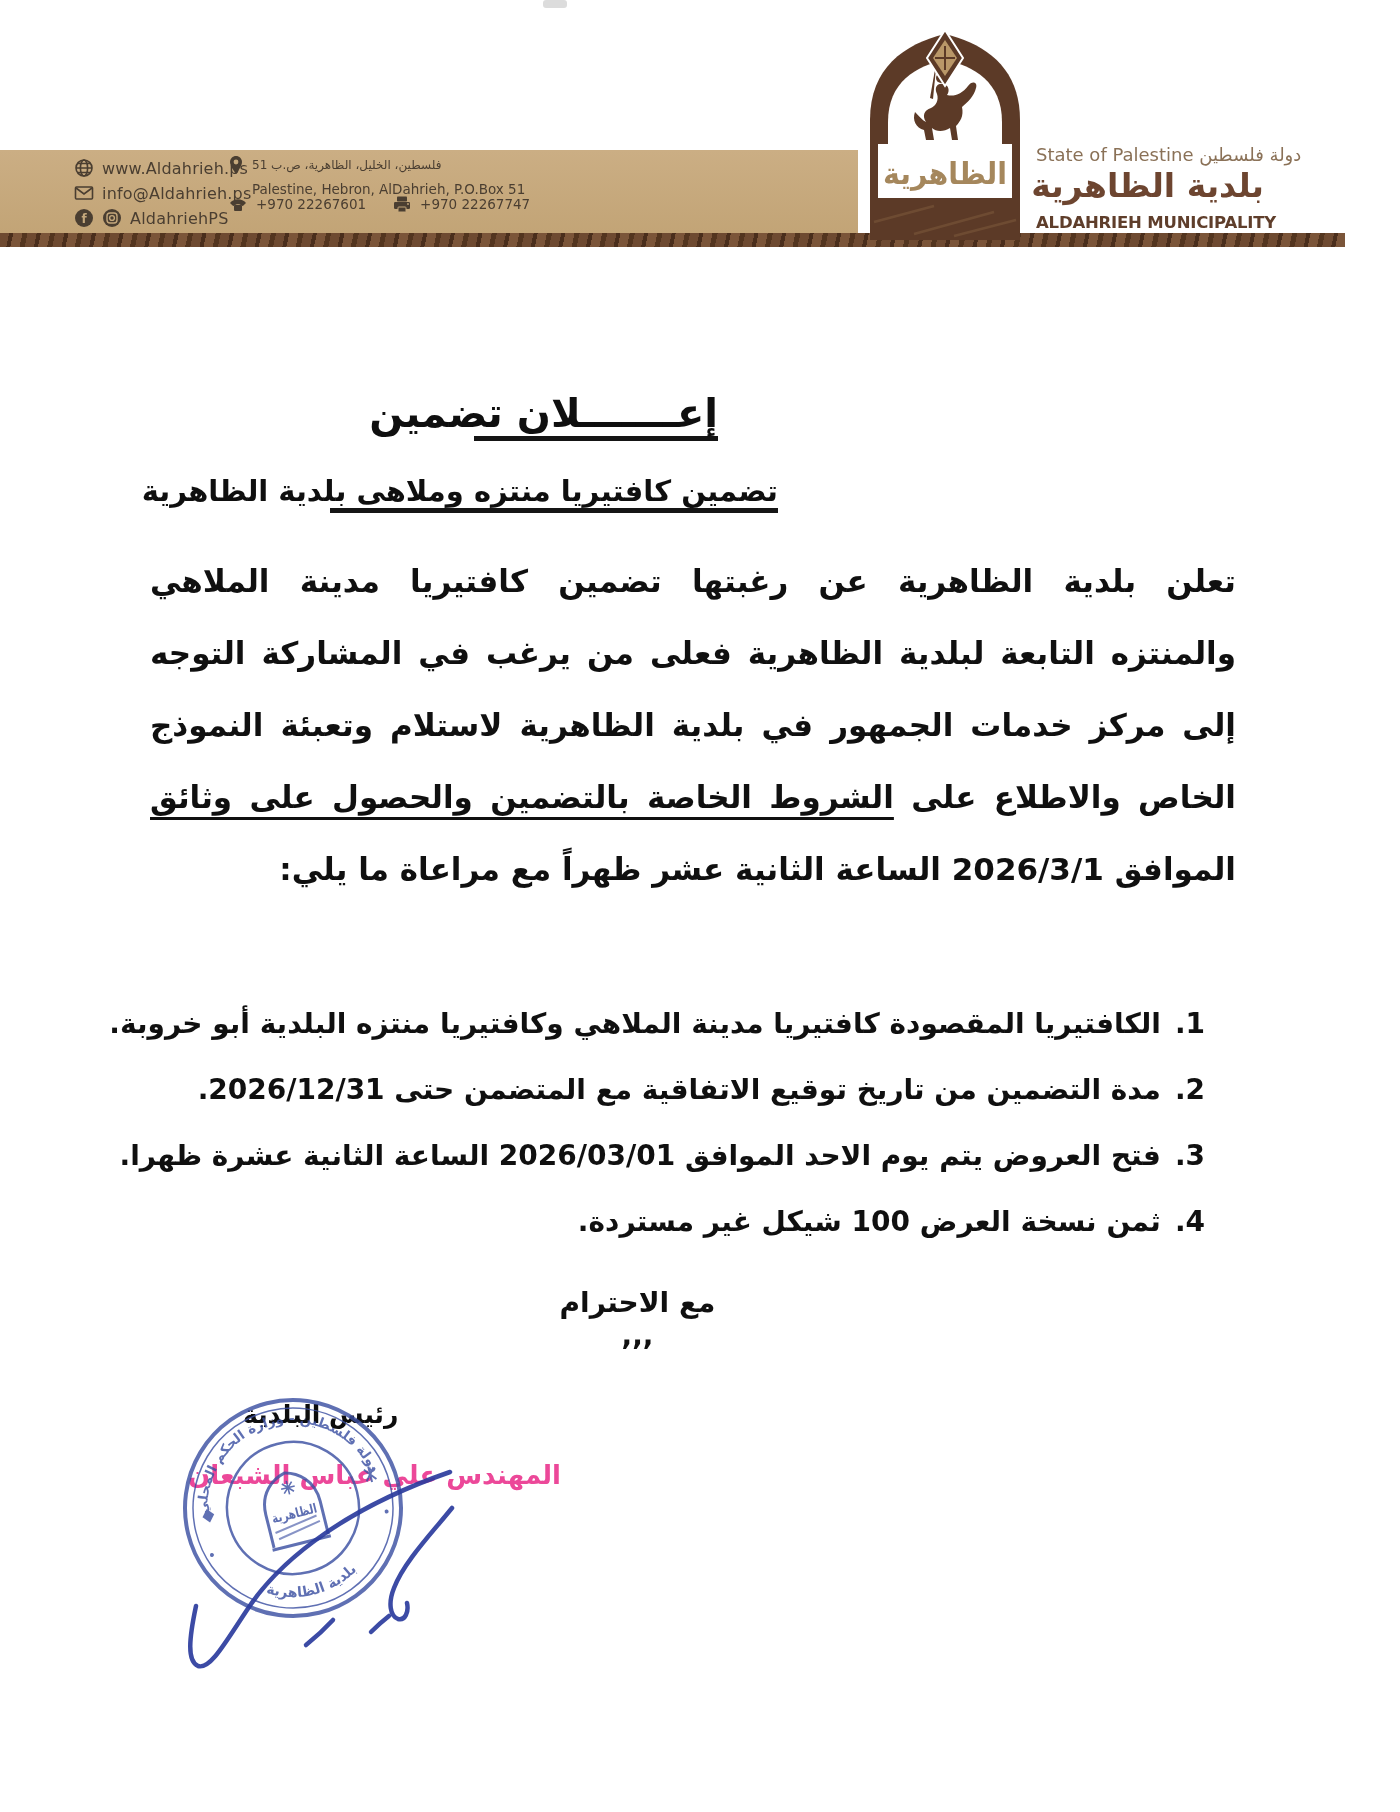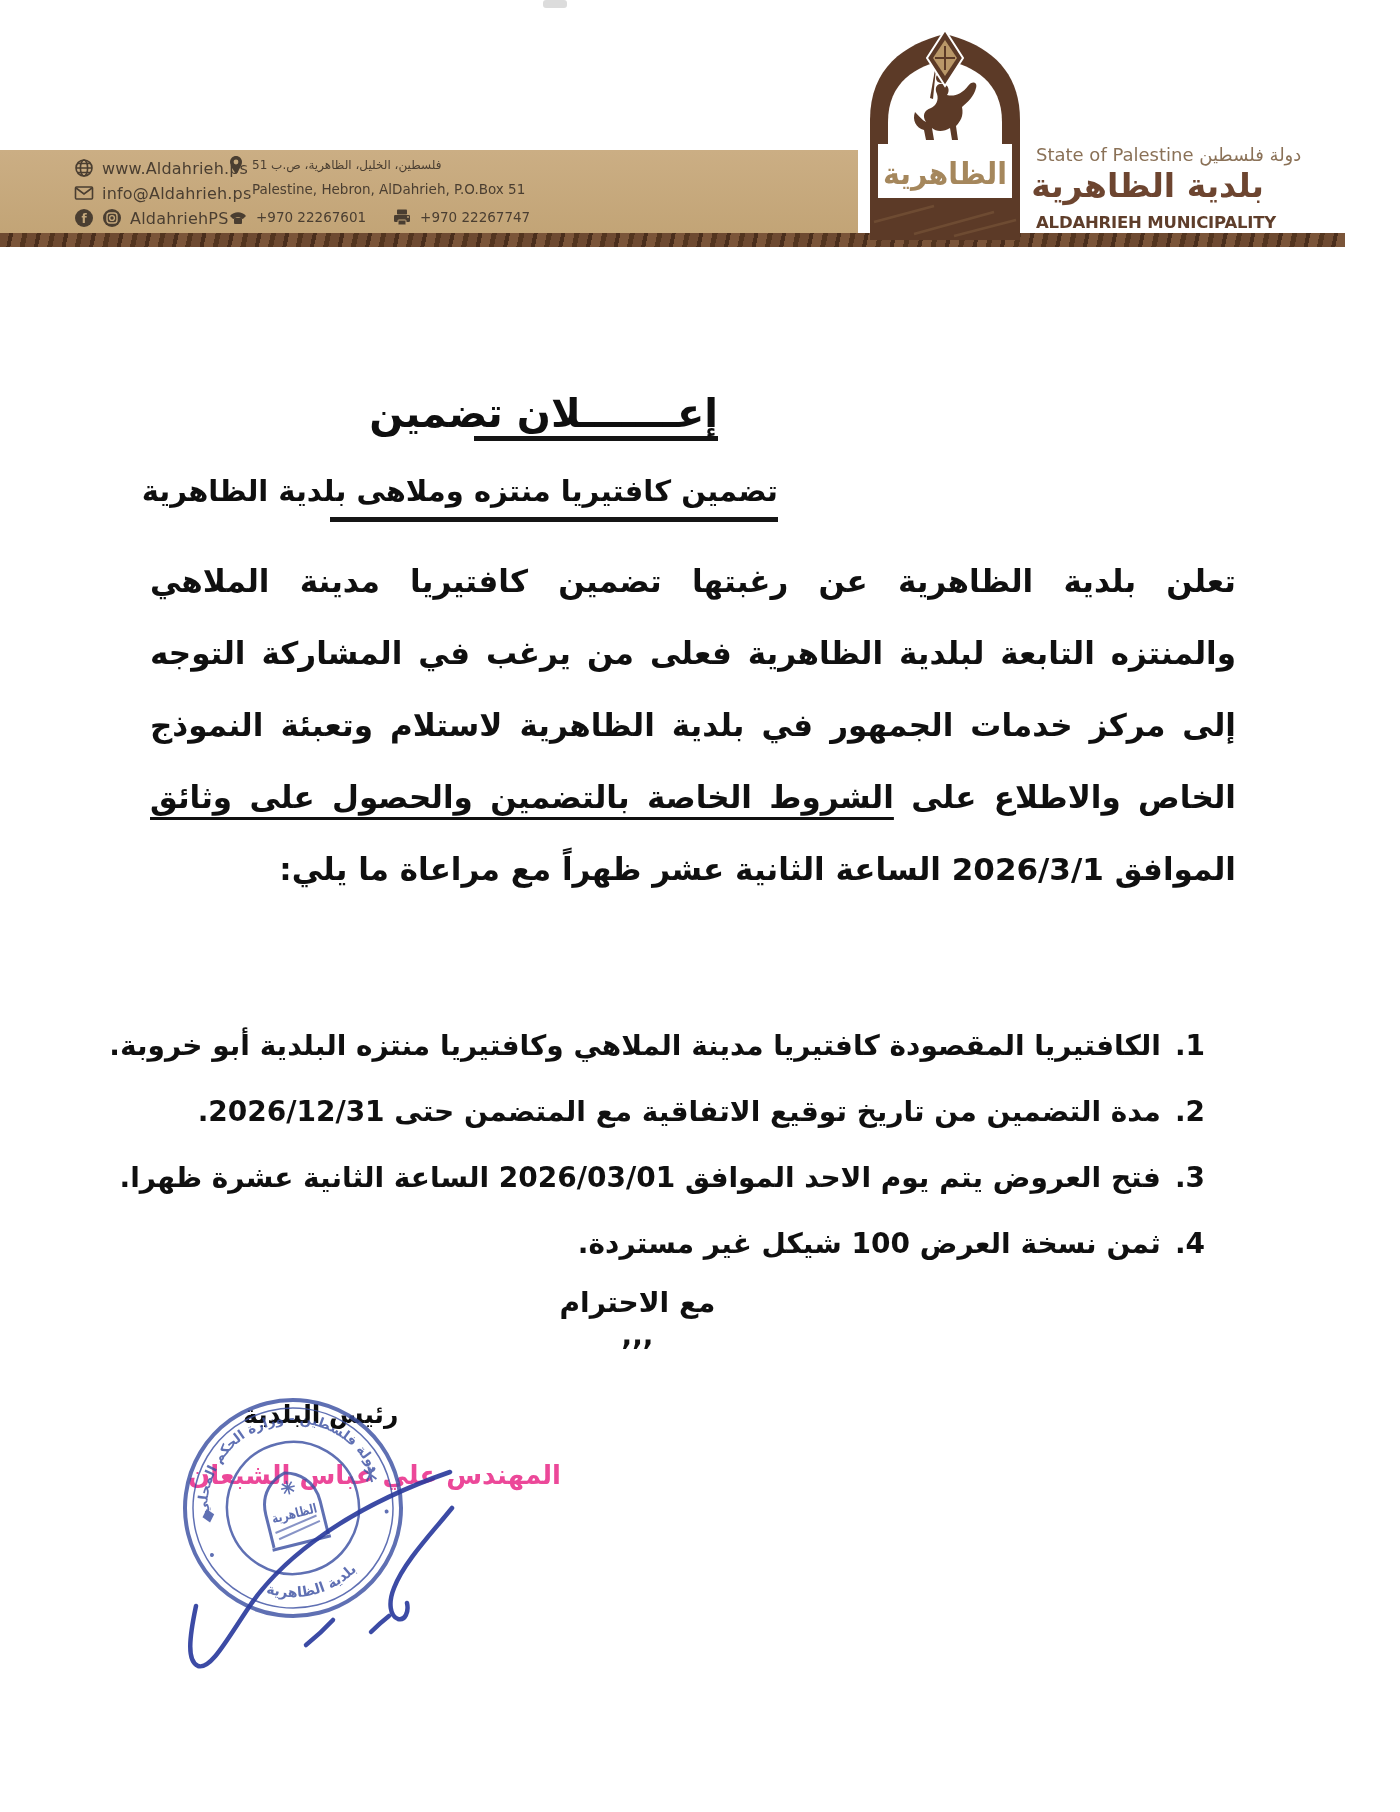--- a/index.html
+++ b/index.html
@@ -25,29 +25,29 @@
   .org .state{font-size:18px;color:#8a7157;white-space:nowrap;}
   .org .name-ar{font-size:33px;font-weight:bold;color:#6d4530;margin-top:1px;white-space:nowrap;}
   .org .name-en{font-size:16.5px;font-weight:bold;color:#5f3e2b;letter-spacing:-.2px;margin-top:8px;white-space:nowrap;}
 
   
   .doc-title{position:absolute;left:474px;top:390px;width:244px;text-align:center;
              font-size:40px;font-weight:bold;color:#0f0f0f;direction:rtl;
              border-bottom:5px solid #151515;padding-bottom:0;white-space:nowrap;}
   .doc-subtitle{position:absolute;left:330px;top:474px;width:448px;text-align:center;
              font-size:29px;font-weight:bold;color:#0f0f0f;direction:rtl;
-             border-bottom:5px solid #151515;padding-bottom:9px;white-space:nowrap;}
+             border-bottom:5px solid #151515;white-space:nowrap;}
 
   .body-text{position:absolute;left:150px;top:545px;width:1086px;}
   .bline{height:72px;line-height:72px;direction:rtl;text-align:justify;text-align-last:justify;
          font-size:31px;font-weight:bold;color:#101010;}
   .bline.bline-last{text-align-last:right;}
   .u{text-decoration:underline;text-decoration-thickness:3px;text-underline-offset:9px;}
 
-  .items{position:absolute;left:185px;top:1013px;width:1020px;direction:rtl;}
+  .items{position:absolute;left:185px;top:991px;width:1020px;direction:rtl;}
   .item{line-height:66px;font-size:28px;font-weight:bold;color:#101010;text-align:right;white-space:nowrap;}
   .item .num{margin-left:14px;}
 
   .closing{position:absolute;left:540px;top:1286px;width:195px;text-align:center;direction:rtl;
            font-size:28px;font-weight:bold;color:#101010;}
 
   .sig-title{position:absolute;left:243px;top:1400px;font-size:25px;font-weight:bold;color:#0d0d0d;direction:rtl;white-space:nowrap;}
   .sig-name{position:absolute;left:188px;top:1460px;font-size:26px;font-weight:bold;color:#ec4899;direction:rtl;white-space:nowrap;}
 
   .stamp{position:absolute;left:180px;top:1395px;width:226px;height:226px;opacity:.82;}
@@ -111,21 +111,21 @@
           <circle cx="8" cy="7" r="2.4" fill="#c5a87c"></circle>
           </svg>
       </span>
       <span class="txt-sm" dir="rtl">فلسطين، الخليل، الظاهرية، ص.ب 51</span>
     </div>
 
     <div class="band-row" style="left:252px;top:31px;">
       <span class="txt-md">Palestine, Hebron, AlDahrieh, P.O.Box 51</span>
     </div>
 
-    <div class="band-row" style="left:228px;top:57px;">
+    <div class="band-row" style="left:228px;top:44px;">
       <span class="bicon">
         <svg viewBox="0 0 20 20">
             <g fill="#4a3e31">
           <path d="M2 9c4-5 12-5 16 0l-2.6 2.6c-.5.5-1.3.4-1.8-.1-2-1.8-5.2-1.8-7.2 0-.5.5-1.3.6-1.8.1z"></path>
           <rect x="6" y="11" width="8" height="6" rx="1"></rect>
             </g>
           </svg>
       </span>
       <span class="txt-md">+970 22267601</span>
       <span style="width:26px;"></span>

